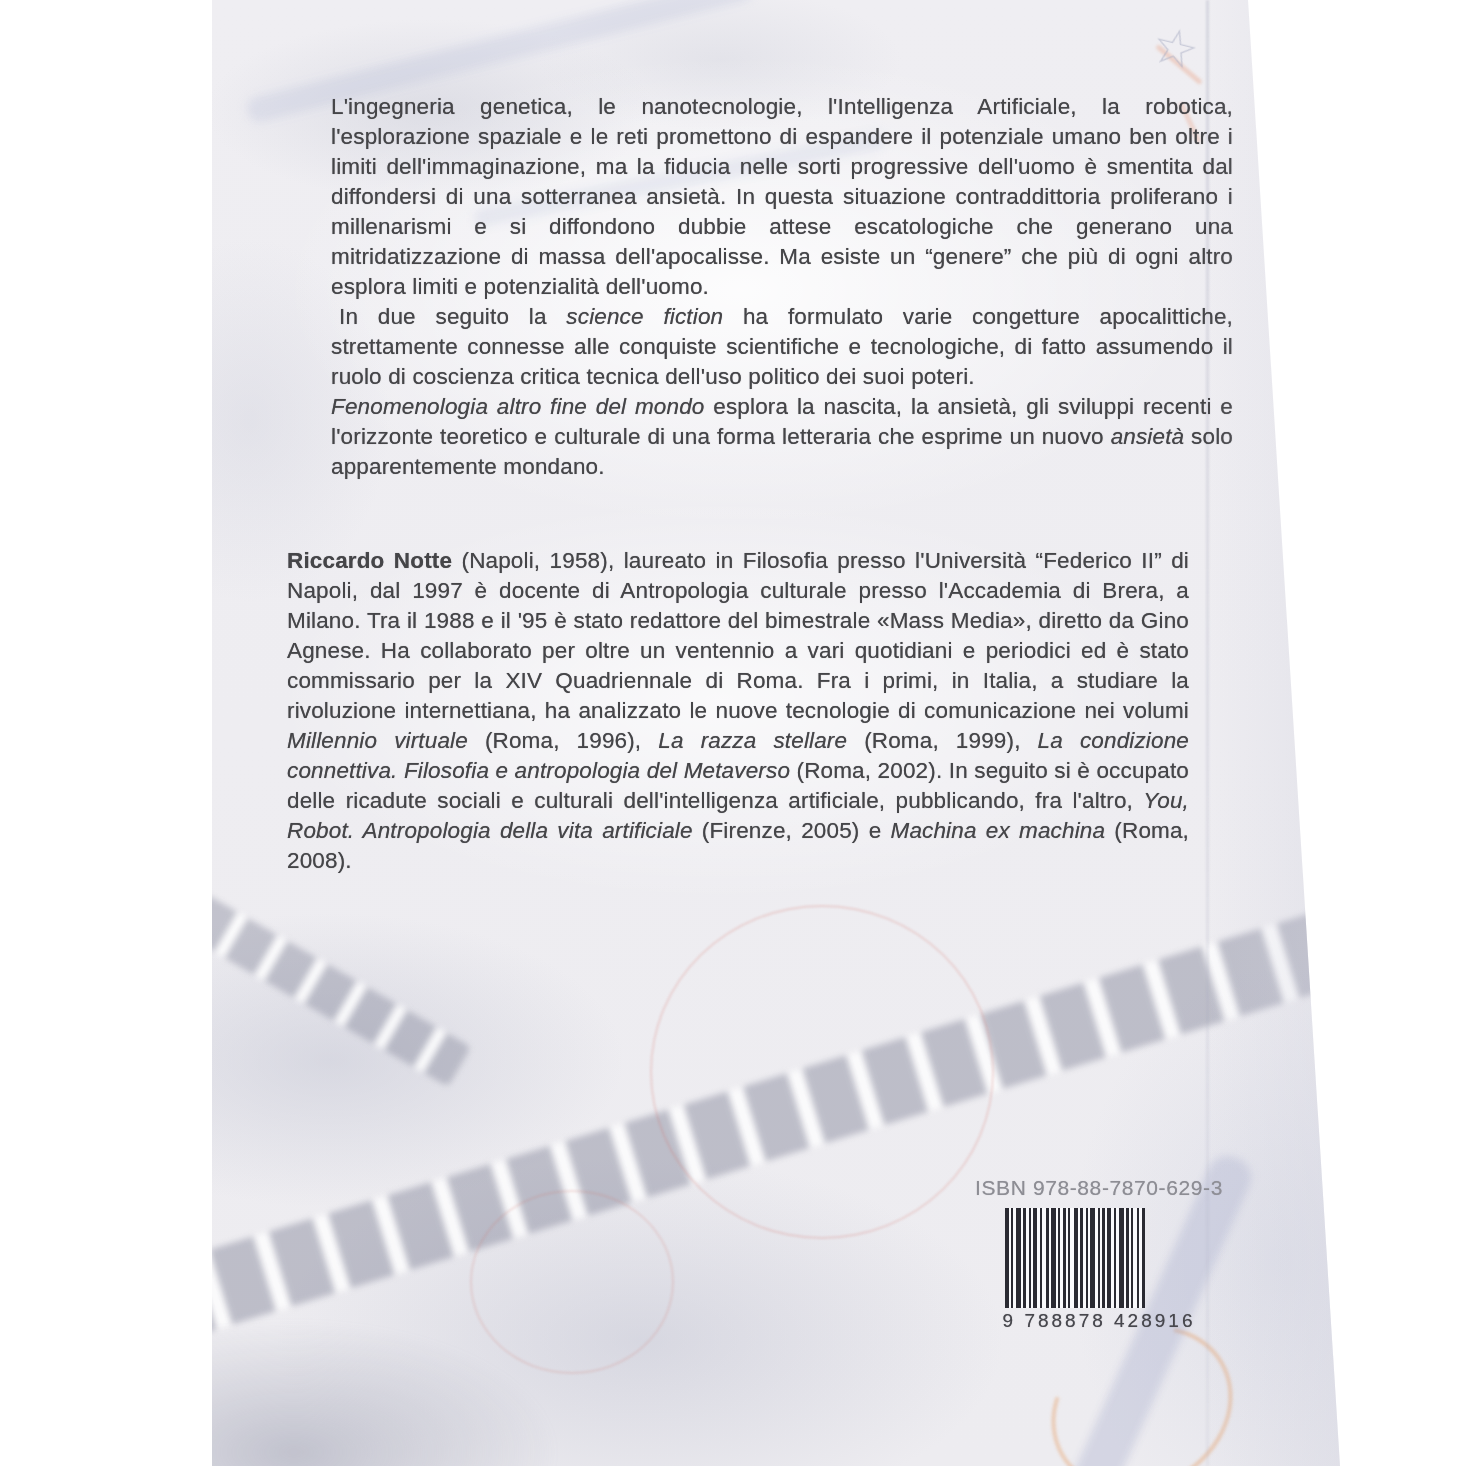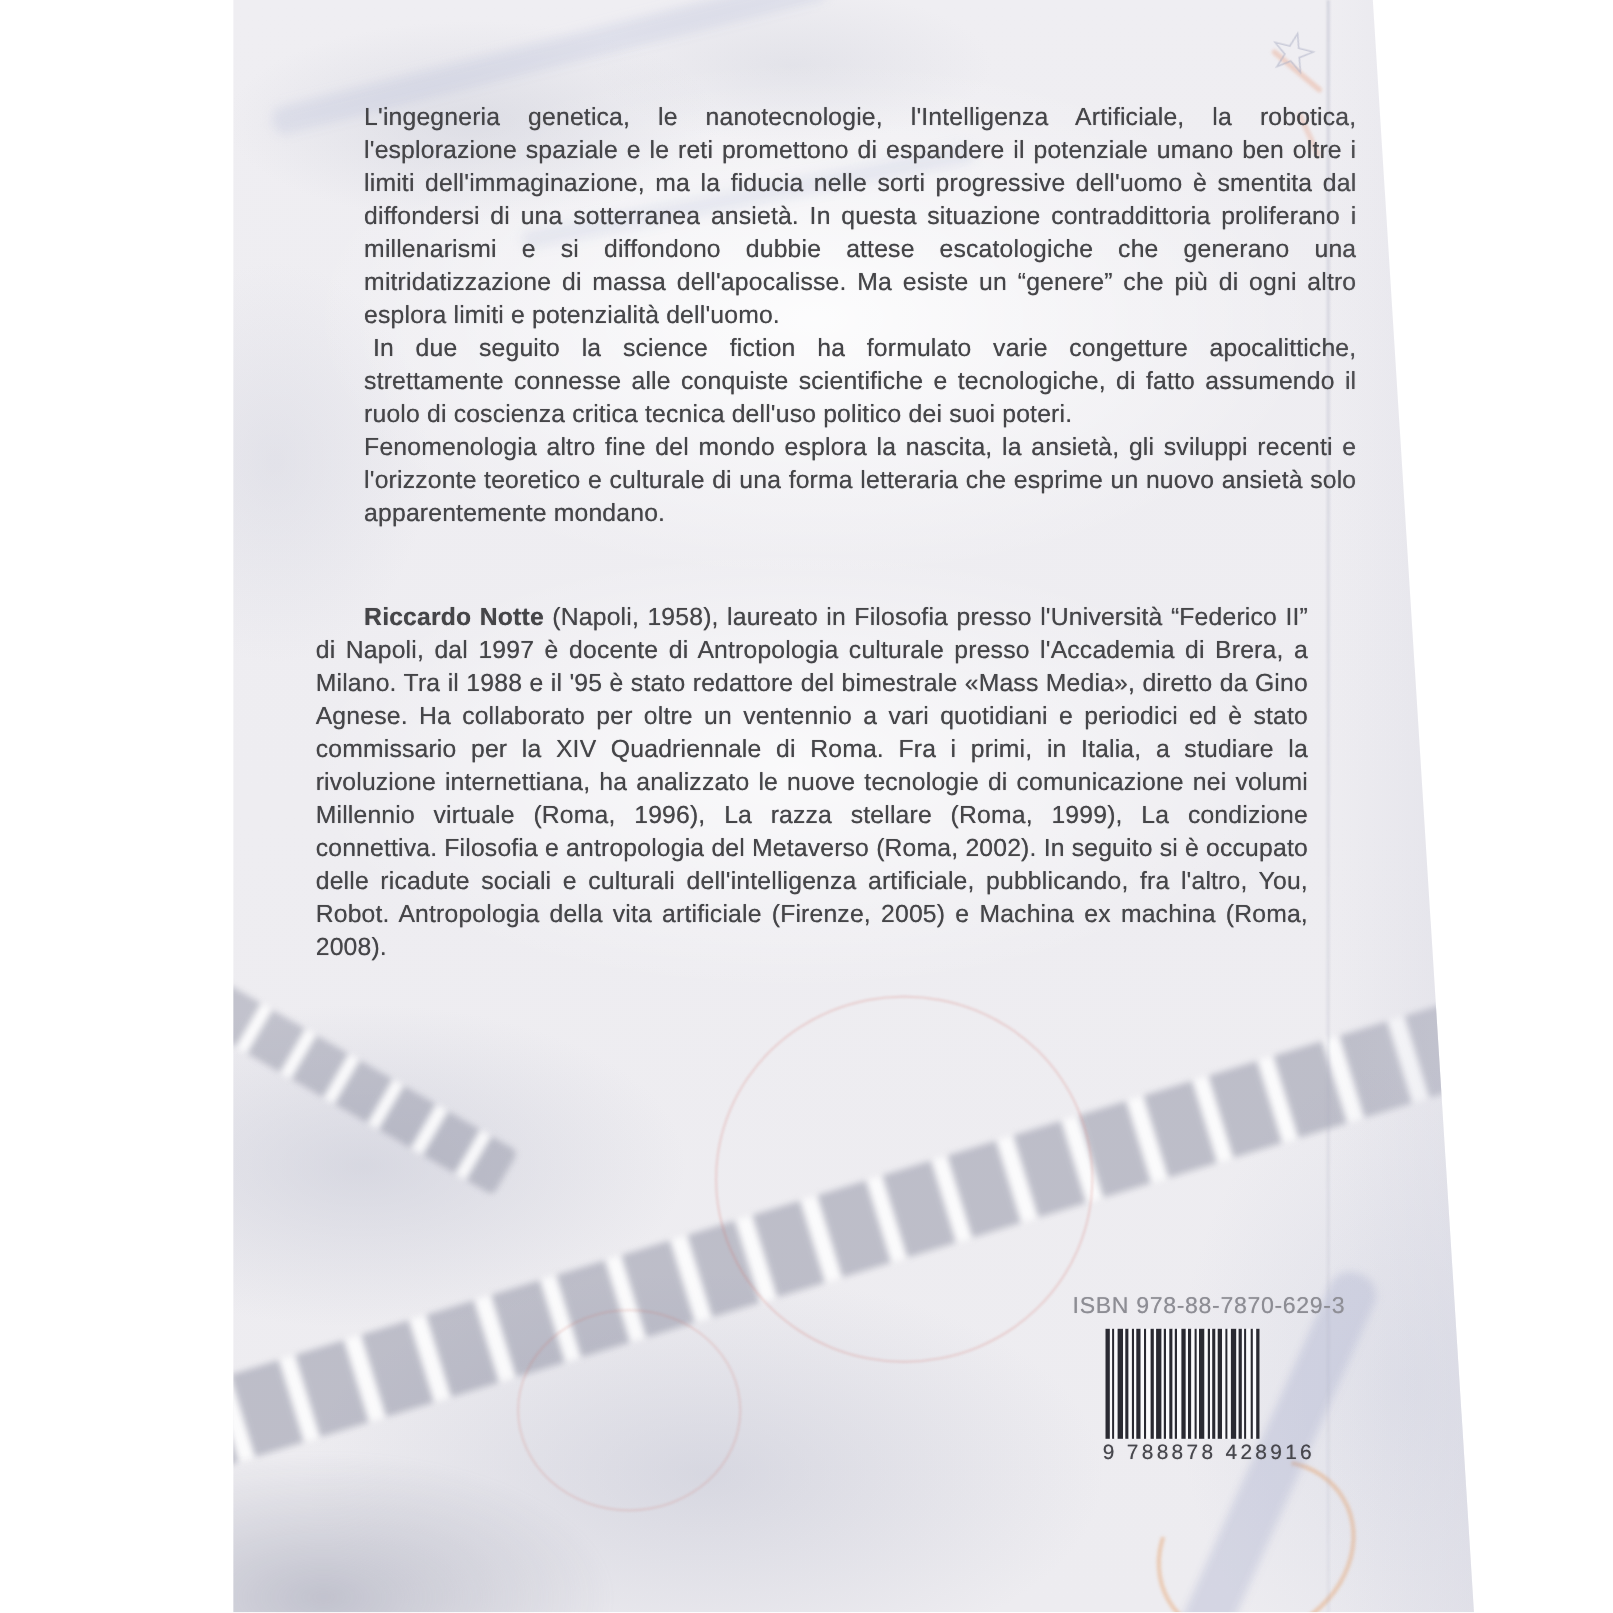--- a/index.html
+++ b/index.html
@@ -77,22 +77,22 @@
     font-size: 22.5px;
     line-height: 30px;
     text-align: justify;
     letter-spacing: 0.15px;
     text-shadow: 0 0 0.7px rgba(72,72,78,0.75);
   }
   .synopsis { top: 92px; margin-left: 44px; }
   .bio { top: 546px; }
   .textcol p { margin: 0; }
   .textcol p.indent { text-indent: 8px; }
-  .run-i { }
-  .run-b { font-weight: bold; margin-left: 44px; }
+  .run-i { font-style: italic; }
+  .run-b { font-weight: bold; }
   
   .isbn-area { position: absolute; left: 975px; top: 1176px; width: 248px; text-align: center; }
   .isbn-label {
     font-size: 21px; color: #8d8d94; letter-spacing: 0.6px;
     text-shadow: 0 0 0.7px rgba(141,141,148,0.7); white-space: nowrap;
   }
   .barcode {
     margin: 8px 0 0 30px; width: 140px; height: 100px;
     display: flex; align-items: stretch; filter: blur(0.5px);
     background: rgba(255,255,255,0.55);

